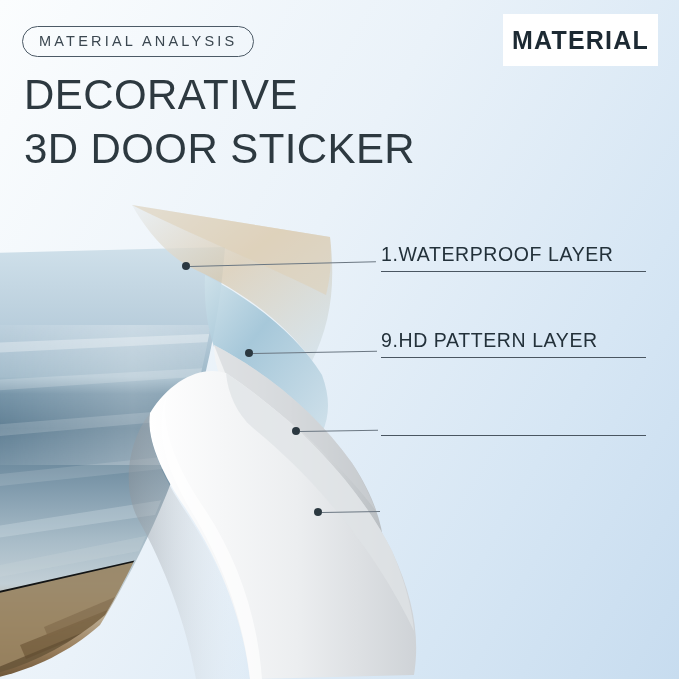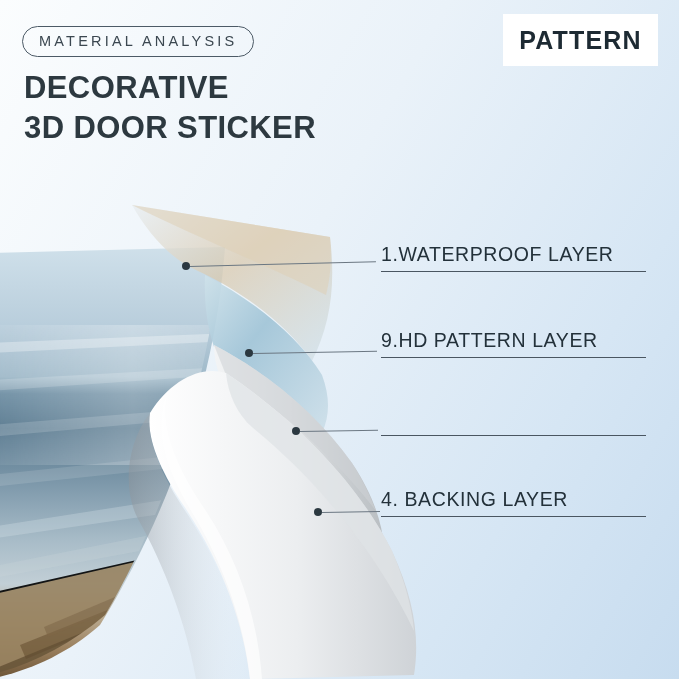--- a/index.html
+++ b/index.html
@@ -26,22 +26,22 @@
     font-size: 14.5px;
     letter-spacing: 3.2px;
     color: #3b4750;
     font-weight: 400;
     white-space: nowrap;
   }
   .title {
     position: absolute;
     left: 24px; top: 68px;
     color: #2d3940;
-    font-weight: 700;
-    font-size: 31px;
+    font-weight: 400;
+    font-size: 42px;
     letter-spacing: 0.4px;
     line-height: 1.28;
     white-space: pre-line;
   }
   .brand-box {
     position: absolute;
     right: 21px; top: 14px;
     width: 155px; height: 52px;
     background: #ffffff;
     display: flex; align-items: center; justify-content: center;
@@ -90,21 +90,21 @@
 </style>
 </head>
 <body>
 
 <div id="page">
 
   <div class="kicker">MATERIAL ANALYSIS</div>
   <div class="title">DECORATIVE
 3D DOOR STICKER</div>
   <div class="brand-box">
-    <span class="brand-text">PATTERN</span>
+    <span class="brand-text">MATERIAL</span>
   </div>
 
   <div class="art">
     <svg width="679" height="504" viewBox="0 0 679 504" xmlns="http://www.w3.org/2000/svg">
       <defs>
 
         <linearGradient id="sky" x1="0" y1="0" x2="0" y2="1">
           <stop offset="0%" stop-color="#cfe0ea"></stop>
           <stop offset="18%" stop-color="#b9cedc"></stop>
           <stop offset="30%" stop-color="#9fb9c9"></stop>
@@ -211,18 +211,14 @@
     <span class="label">1.WATERPROOF LAYER</span>
     <span class="rule" style="width:265px;"></span>
   </div>
   <div class="callout" style="left:381px; top:322px; width:270px; height:36px;">
     <span class="label">9.HD PATTERN LAYER</span>
     <span class="rule" style="width:265px;"></span>
   </div>
   <div class="callout" style="left:381px; top:400px; width:270px; height:36px;">
     <span class="rule" style="width:265px;"></span>
   </div>
-  <div class="callout" style="left:381px; top:481px; width:270px; height:36px;">
-    <span class="label">4. BACKING LAYER</span>
-    <span class="rule" style="width:265px;"></span>
-  </div>
 
 </div>
 
 </body></html>

